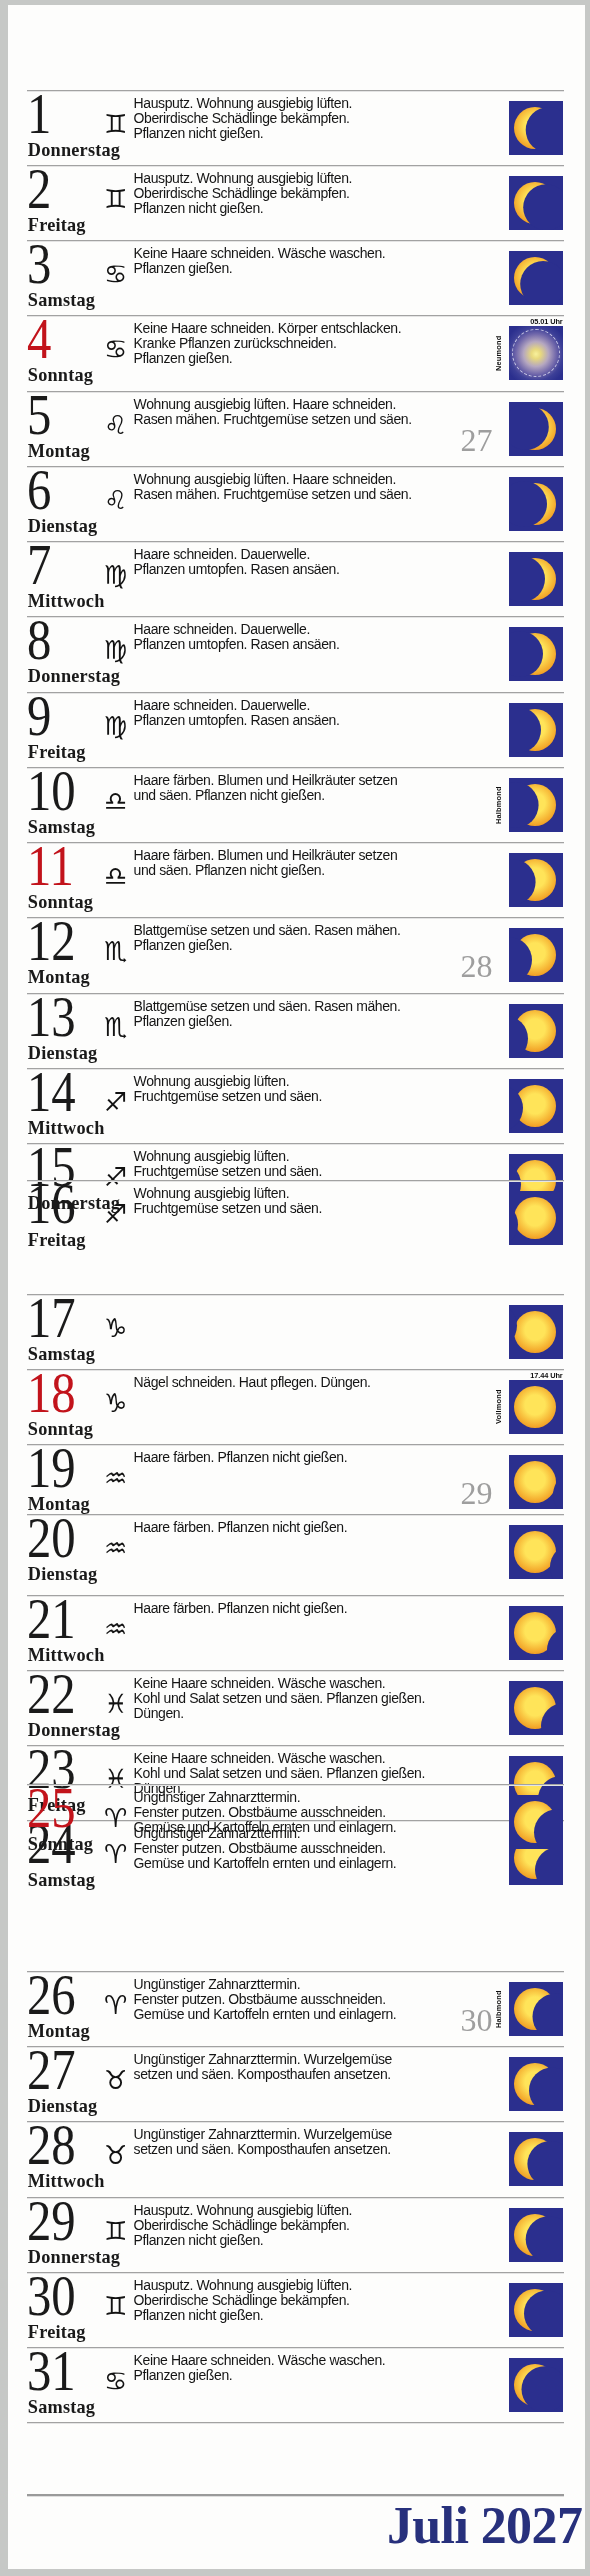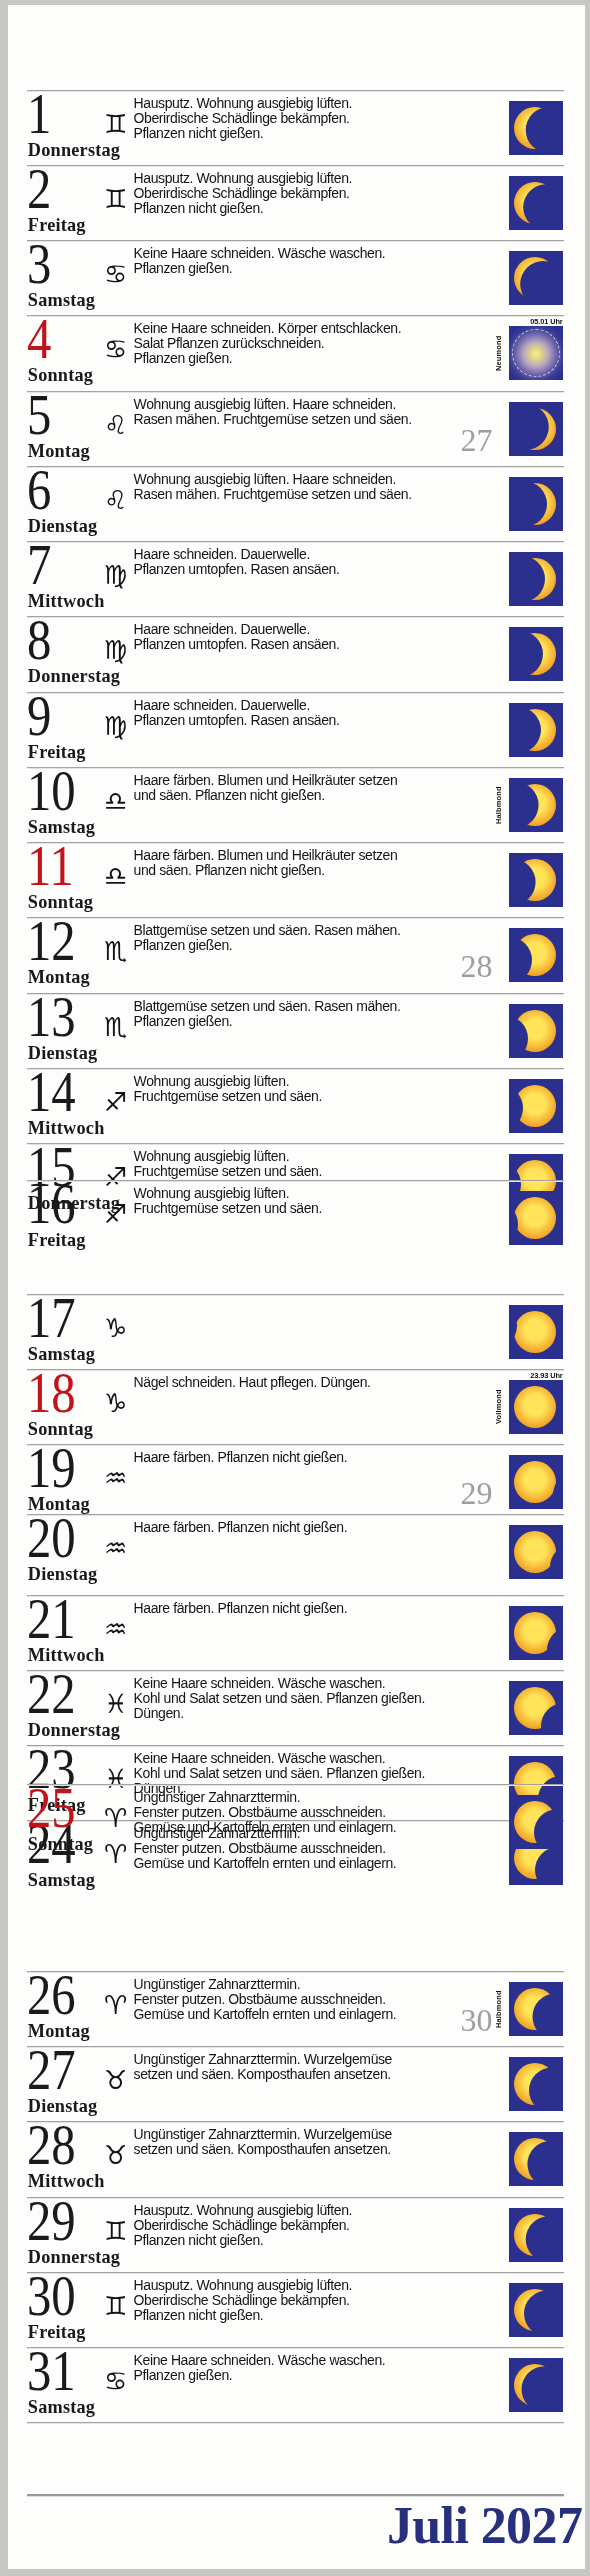--- a/index.html
+++ b/index.html
@@ -127,21 +127,21 @@
           <div class="lit"></div>
           <div class="dark" style="transform: translate(7.2px, 6px);"></div>
         </div>
   </div>
       <div class="row" style="top: 315px;">
     <div class="rule"></div>
     <div class="num red">4</div>
     <div class="zicon">♋</div>
     <div class="wd">Sonntag</div>
     <div class="txt">Keine Haare schneiden. Körper entschlacken.
-Salat Pflanzen zurückschneiden.
+Kranke Pflanzen zurückschneiden.
 Pflanzen gießen.</div>
 
     <div class="mtime">05.01 Uhr</div>
     <div class="mlabel">Neumond</div>
     <div class="moon new">
           <div class="ring"></div>
         </div>
   </div>
       <div class="row" style="top: 391px;">
     <div class="rule"></div>
@@ -313,21 +313,21 @@
           <div class="dark" style="transform: translate(-42px, -6.4px);"></div>
         </div>
   </div>
       <div class="row" style="top: 1369px;">
     <div class="rule"></div>
     <div class="num red">18</div>
     <div class="zicon">♑</div>
     <div class="wd">Sonntag</div>
     <div class="txt">Nägel schneiden. Haut pflegen. Düngen.</div>
 
-    <div class="mtime">23.93 Uhr</div>
+    <div class="mtime">17.44 Uhr</div>
     <div class="mlabel">Vollmond</div>
     <div class="moon">
           <div class="lit"></div>
         </div>
   </div>
       <div class="row" style="top: 1444px;">
     <div class="rule"></div>
     <div class="num">19</div>
     <div class="zicon">♒</div>
     <div class="wd">Montag</div>

